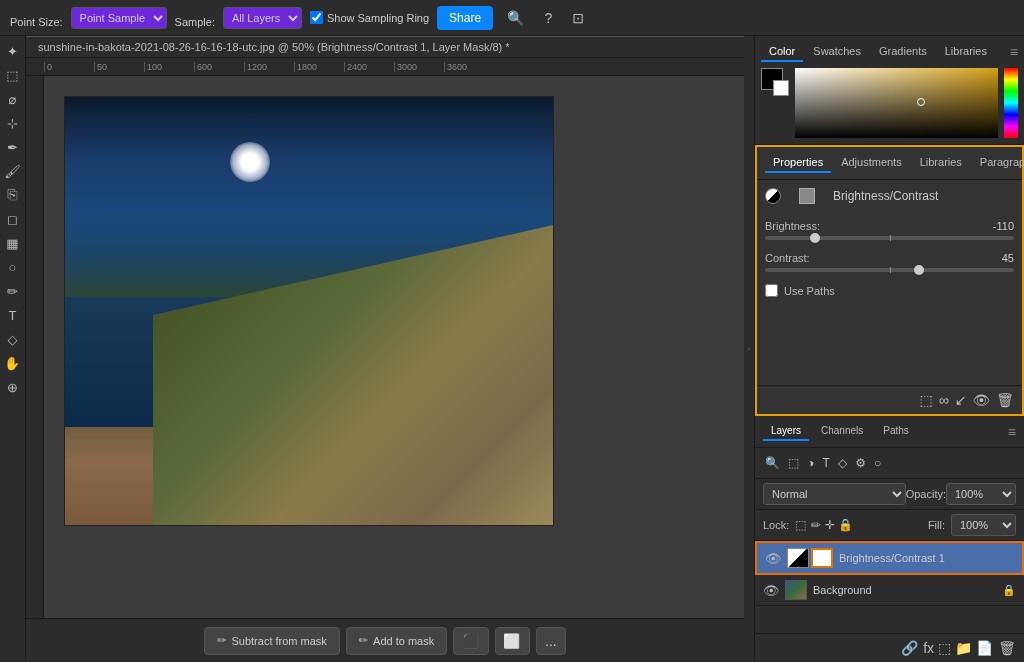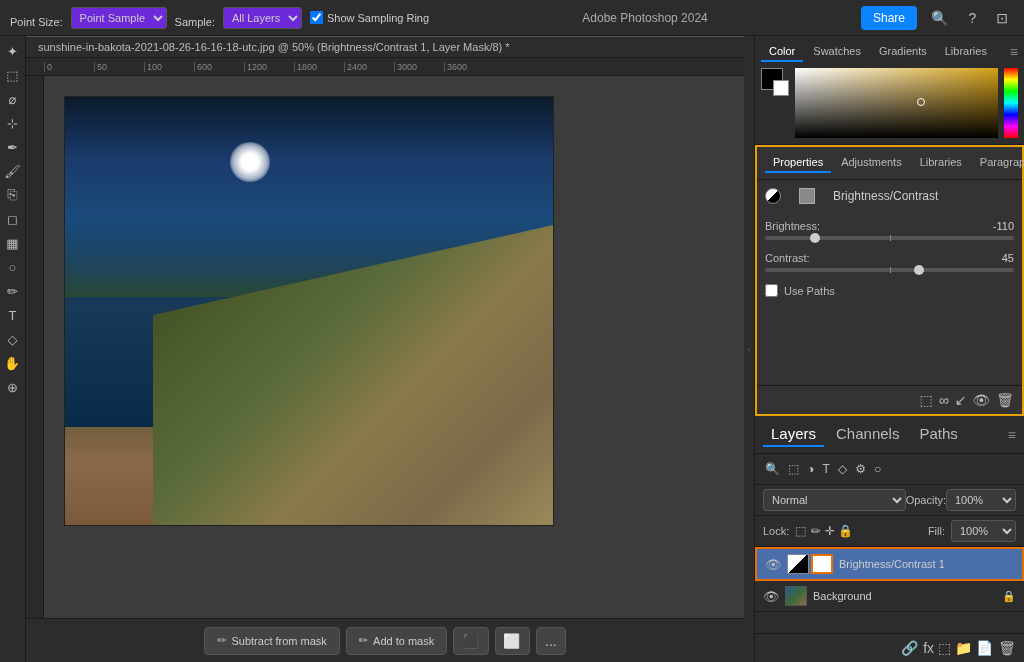--- a/index.html
+++ b/index.html
@@ -459,21 +459,21 @@
       background: #2c2c2c;
       border-bottom: 1px solid #1a1a1a;
     }
     .layers-tabs {
       display: flex;
       gap: 4px;
       flex: 1;
     }
     .layers-tab {
       padding: 3px 8px;
-      font-size: 15px;
+      font-size: 10px;
       color: #bbb;
       cursor: pointer;
     }
     .layers-tab.active {
       color: #fff;
       border-bottom: 2px solid #0a84ff;
     }
     .layers-toolbar {
       display: flex;
       align-items: center;
@@ -643,21 +643,20 @@
     <option>Point Sample</option>
   </select>
   <span class="top-bar-label">Sample:</span>
   <select class="top-bar-select">
     <option>All Layers</option>
   </select>
   <label class="top-bar-checkbox">
     <input type="checkbox" checked="" style=""> 
       <span>Show Sampling Ring</span>
   </label>
-  <span style="flex:1; text-align:center; font-size:12px; color:#aaa;">Adobe Photoshop 2024</span>
   <button class="share-btn">Share</button>
   <button class="icon-btn">🔍</button>
   <button class="icon-btn">?</button>
   <button class="icon-btn">⊡</button>
 </div>
 
 <div class="main-layout">
 
   <div class="left-tool-panel">
     <div class="tool-icon">✦</div>

